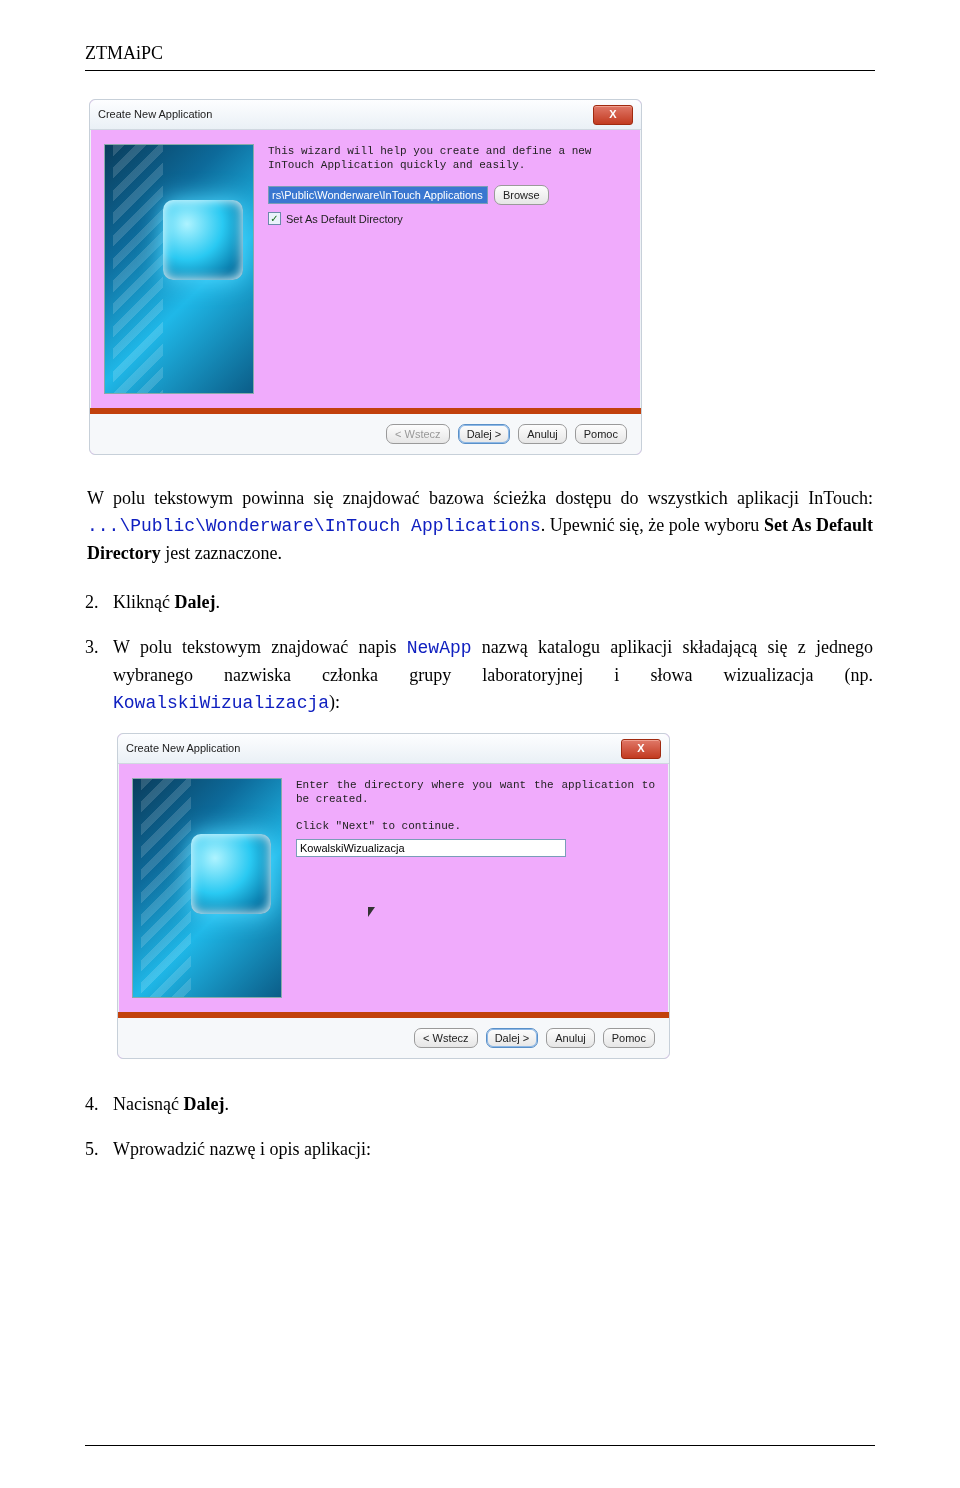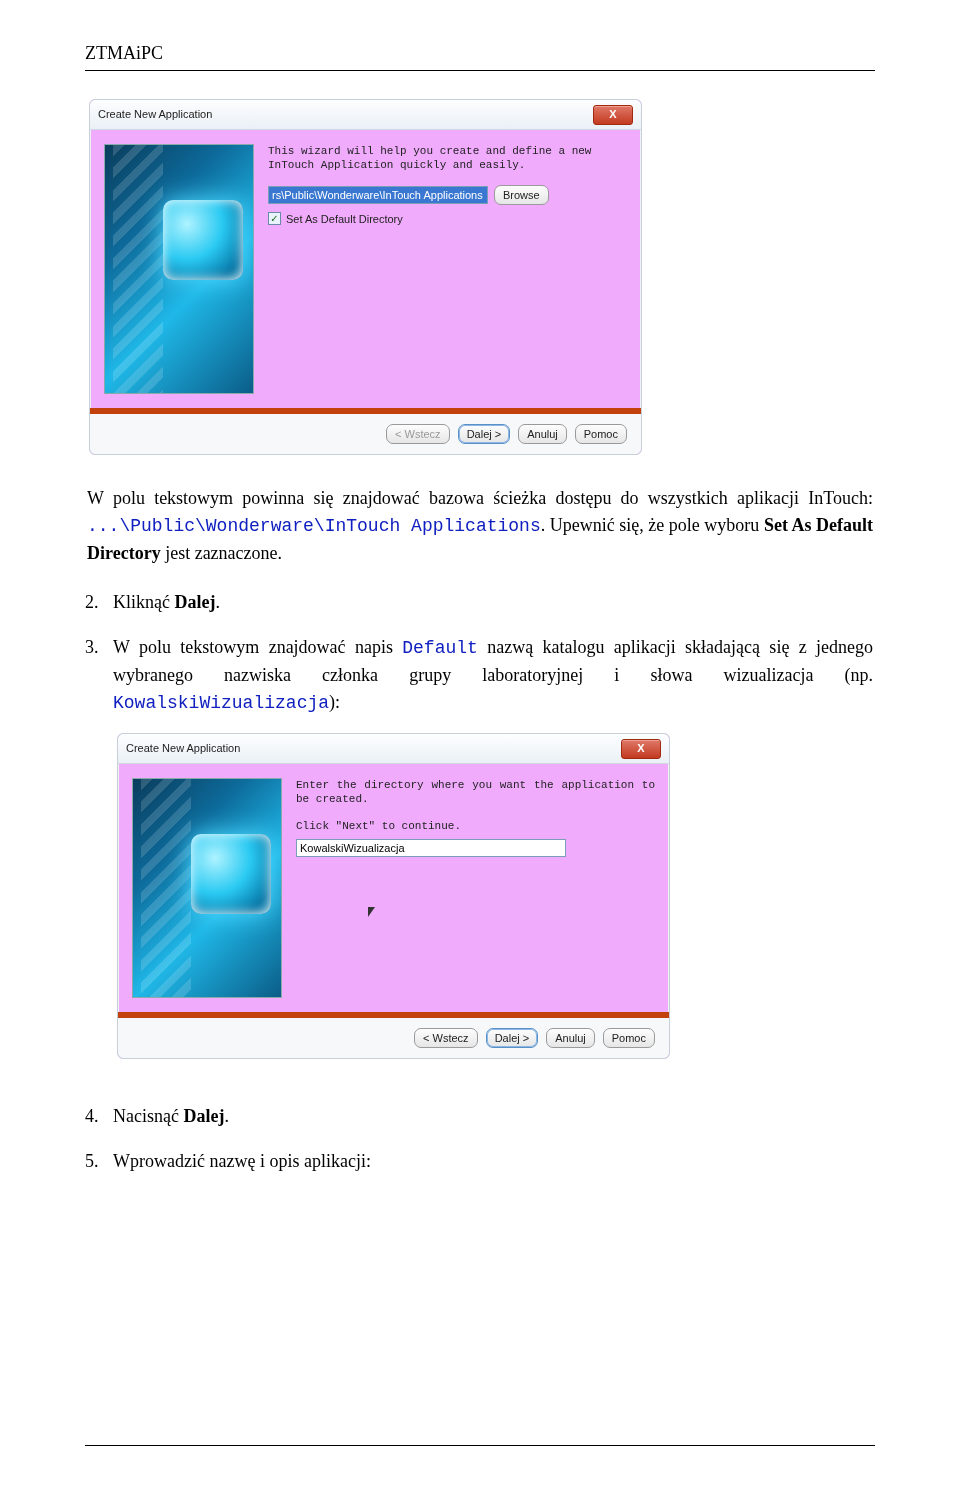--- a/index.html
+++ b/index.html
@@ -202,21 +202,21 @@
 
 <p class="body-text">
   <span>W polu tekstowym powinna się znajdować bazowa ścieżka dostępu do wszystkich aplikacji InTouch: </span><span class="mono">...\Public\Wonderware\InTouch Applications</span><span>. Upewnić się, że pole wyboru </span><b>Set As Default Directory</b><span> jest zaznaczone.</span>
 </p>
 
 <ol class="steps">
   <li>
     <span>Kliknąć </span><b>Dalej</b><span>.</span>
   </li>
   <li>
-    <span>W polu tekstowym znajdować napis </span><span class="mono">Default</span><span> nazwą katalogu aplikacji składającą się z jednego wybranego nazwiska członka grupy laboratoryjnej i słowa wizualizacja (np. </span><span class="mono">KowalskiWizualizacja</span><span>):</span>
+    <span>W polu tekstowym znajdować napis </span><span class="mono">NewApp</span><span> nazwą katalogu aplikacji składającą się z jednego wybranego nazwiska członka grupy laboratoryjnej i słowa wizualizacja (np. </span><span class="mono">KowalskiWizualizacja</span><span>):</span>
 
     
     <div class="dialog" style="margin-top:16px;position:relative">
       <div class="dlg-title">
         <span>Create New Application</span>
         <div class="close-x">X</div>
       </div>
       <div class="dlg-body" style="min-height:230px">
         <div class="left-img" style="height:220px"></div>
         <div class="right-pane">
@@ -227,21 +227,21 @@
         </div>
       </div>
       <div class="dlg-footer">
         <button class="btn">&lt; Wstecz</button>
         <button class="btn primary">Dalej &gt;</button>
         <button class="btn">Anuluj</button>
         <button class="btn">Pomoc</button>
       </div>
     </div>
   </li>
-  <li style="margin-top:44px">
+  <li style="margin-top:32px">
     <span>Nacisnąć </span><b>Dalej</b><span>.</span>
   </li>
   <li>
     <span>Wprowadzić nazwę i opis aplikacji:</span>
   </li>
 </ol>
 
 <div class="footer-wrap">
   <hr class="hr" style="margin-bottom:4px">
 </div>

